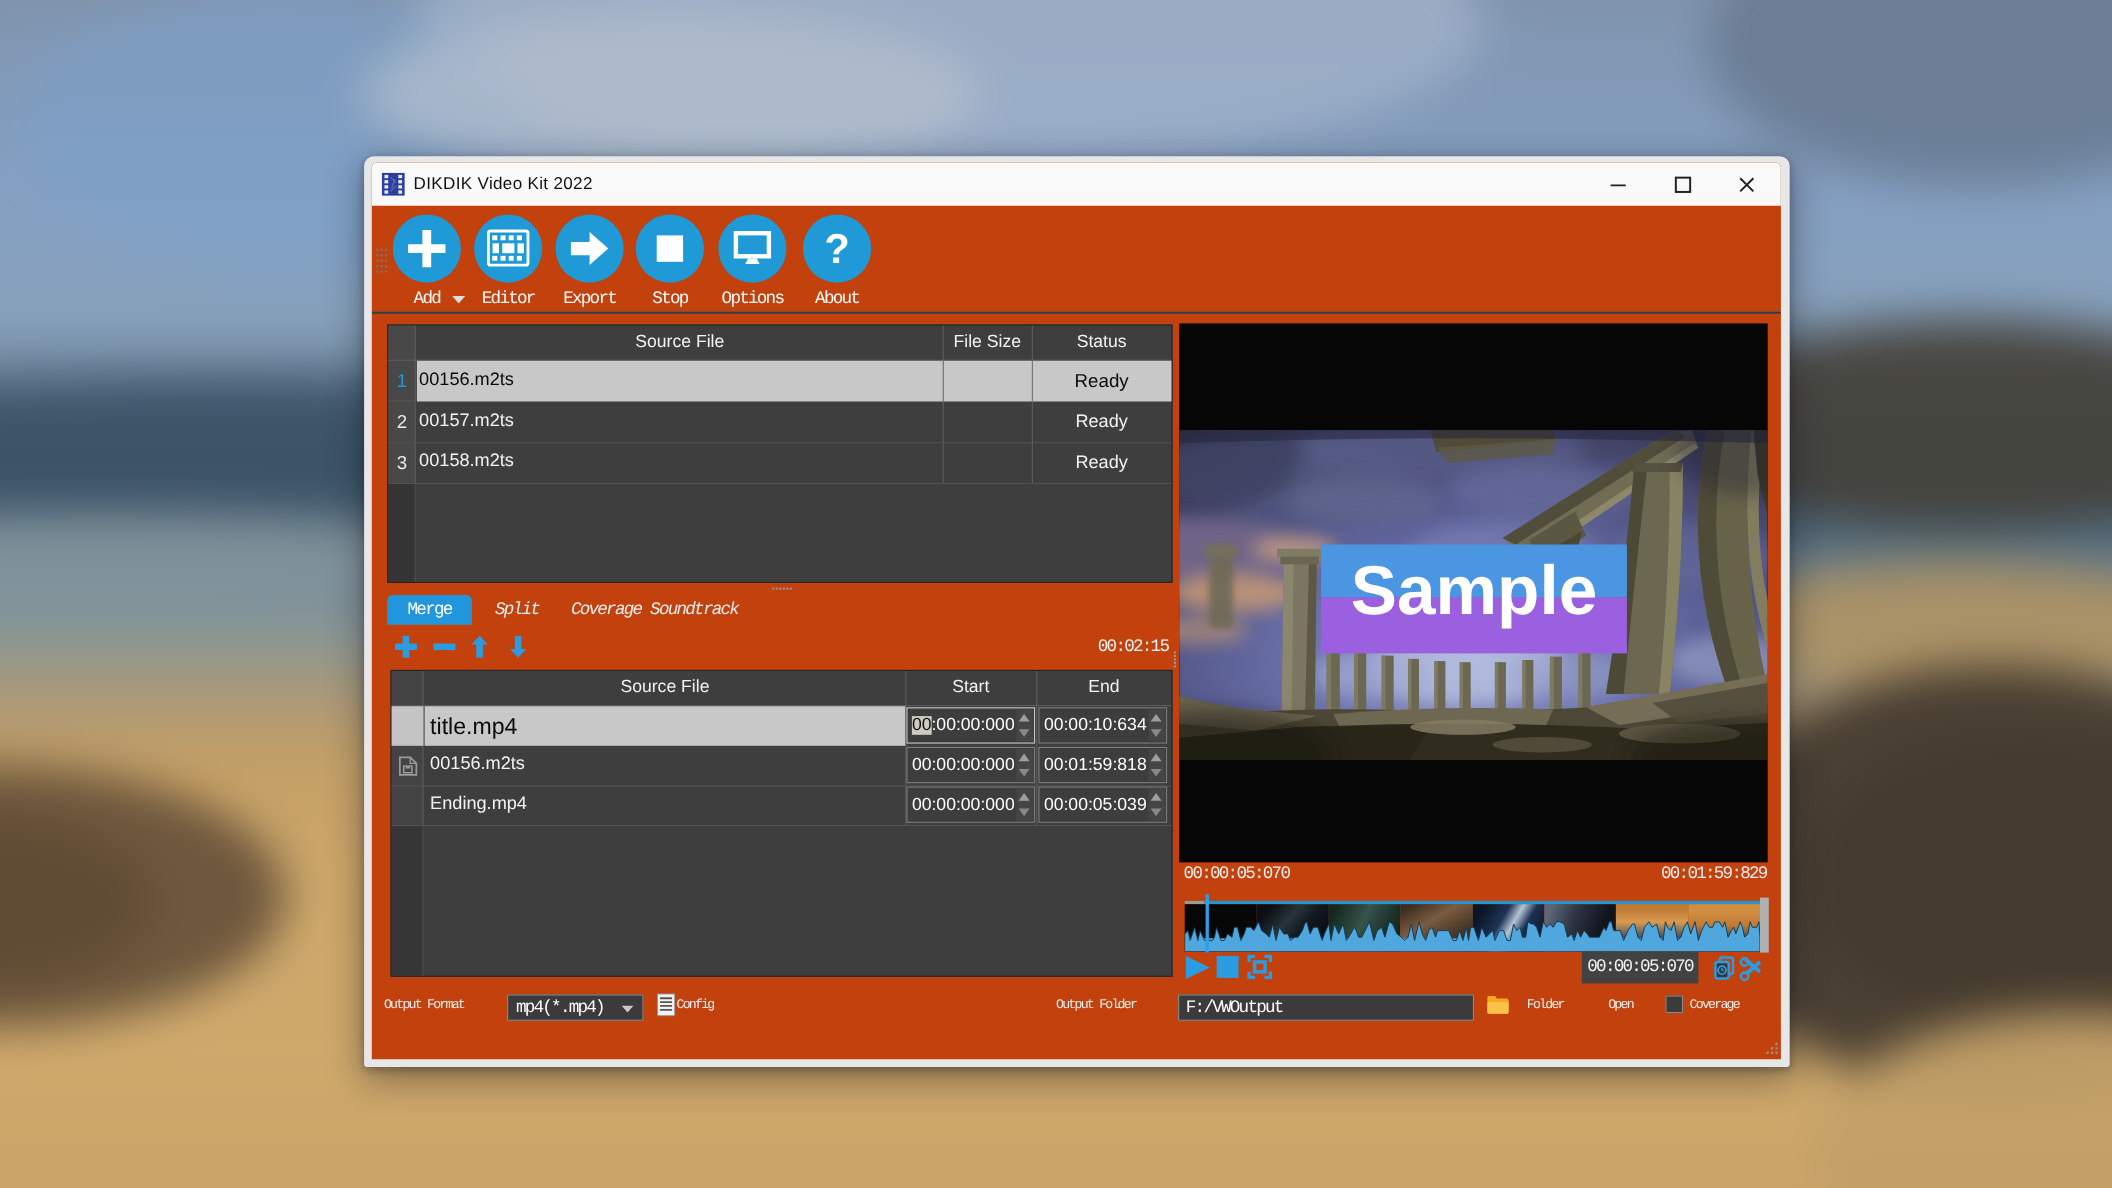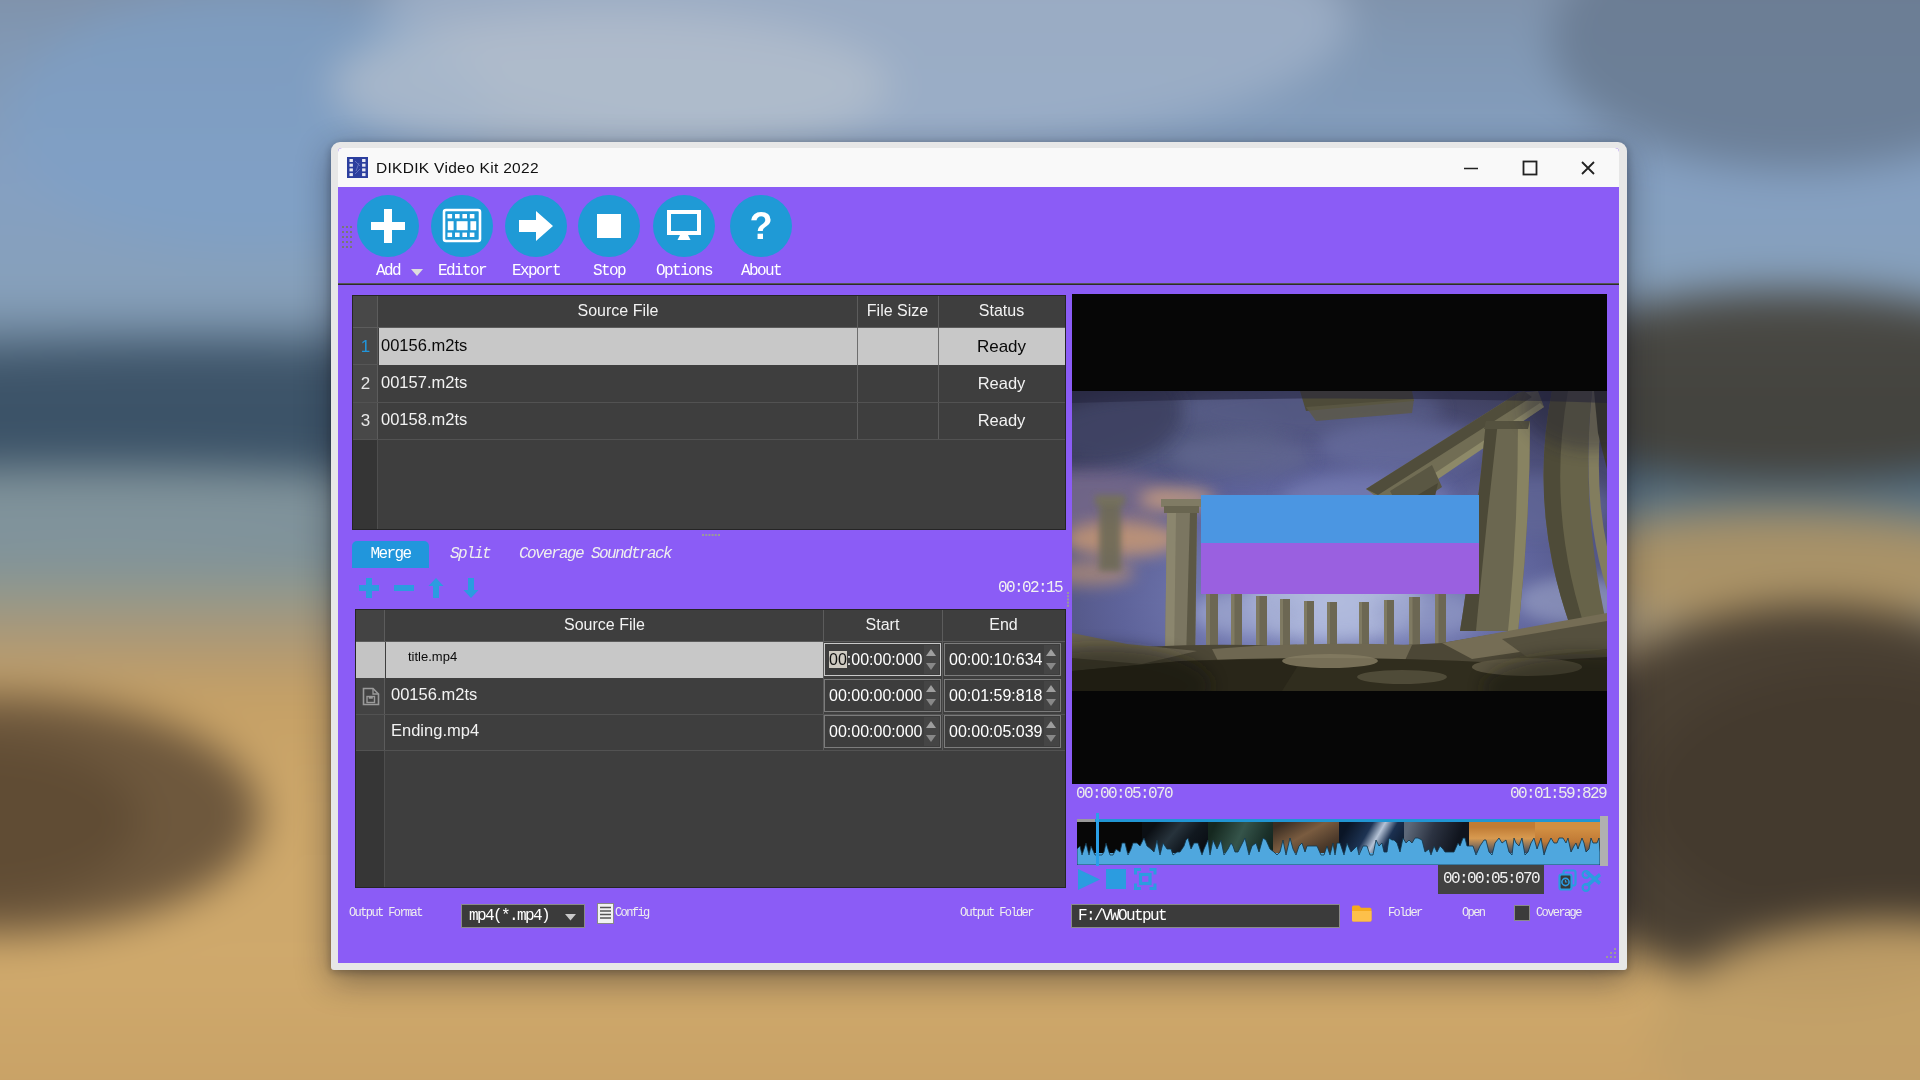--- a/index.html
+++ b/index.html
@@ -15,21 +15,21 @@
       #5d7488 34%, #425c70 37.5%, #3f5669 43%, #5d7687 47%,
       #7e929c 51%, #8f988f 54%, #ac9877 58%, #c5a066 63%,
       #cda76a 72%, #cfa96c 86%, #c7a065 100%);
   }
   .blob { position:absolute; border-radius:50%; }
 
   
   #win { position:absolute; left:331px; top:142px; width:1296px; height:828px;
     background:#e7e7e7; border-radius:9px 9px 3px 3px;
     box-shadow:0 10px 34px rgba(20,20,30,.45), 0 2px 8px rgba(20,20,30,.3); }
-  #content { position:absolute; left:7px; top:6px; width:1281px; height:815px; background:#8b5cf6; border-radius:4px 4px 0 0; overflow:hidden; }
+  #content { position:absolute; left:7px; top:6px; width:1281px; height:815px; background:#c2410c; border-radius:4px 4px 0 0; overflow:hidden; }
 
   
   #titlebar { position:absolute; left:0; top:0; width:100%; height:39px; background:#f9f9f9; border-radius:4px 4px 0 0;}
   #titletext { position:absolute; left:38px; top:11px; font-size:15.5px; color:#101010; letter-spacing:.3px;}
 
   
   .circ { position:absolute; width:62px; height:62px; border-radius:50%; background:#1f9ad6; top:47px; }
   .toollabel { position:absolute; top:114px; font-family:"Liberation Mono",monospace; font-size:16px; letter-spacing:-1.6px; color:#fff; text-align:center; width:96px; }
   #sep1 { position:absolute; left:0px; top:135px; width:100%; height:2px; background:#555; border-bottom:1px solid #2c2c2c;}
   #t1 { position:absolute; left:14px; top:147px; width:714px; height:235px; background:#3e3e3e; border:1px solid #252525; }
@@ -239,21 +239,21 @@
       <div style="position:absolute;left:0;top:140px;width:29px;height:137px;background:#363636;border-right:1px solid #4e4e4e;"></div>
       <div style="position:absolute;left:0;top:0;width:709px;height:32px;border-bottom:1px solid #5c5c5c;"></div>
       <div class="hdr" style="position:absolute;left:30px;top:6px;width:437px;text-align:center;">Source File</div>
       <div class="hdr" style="position:absolute;left:467px;top:6px;width:119px;text-align:center;">Start</div>
       <div class="hdr" style="position:absolute;left:586px;top:6px;width:123px;text-align:center;">End</div>
       <div class="vline" style="left:467px;top:0;height:140px;"></div>
       <div class="vline" style="left:586px;top:0;height:140px;"></div>
 
       <div style="position:absolute;left:30px;top:32px;width:437px;height:36px;background:#c8c8c8;"></div>
       <div style="position:absolute;left:0px;top:32px;width:29px;height:36px;background:#c4c4c4;"></div>
-      <div style="position:absolute;left:35px;top:39px;font-size:13px;color:#0a0a0a;margin-left:17px;">title.mp4</div>
+      <div style="position:absolute;left:35px;top:39px;font-size:21px;color:#0a0a0a;">title.mp4</div>
       <div class="spin" style="left:468px;top:33px;width:117px;border-color:#c9c9c9;">
         <span class="spintxt"><span style="background:#cfcbc2;color:#111;">00</span>:00:00:000</span>
         <span class="spinbtns">
             <span class="arr-up"></span>
             <span class="arr-dn"></span>
           </span>
       </div>
       <div class="spin" style="left:588px;top:33px;width:117px;">
         <span class="spintxt">00:00:10:634</span>
         <span class="spinbtns">
@@ -424,20 +424,21 @@
 
           <path d="M0 0 L535 0 L535 12 Q267 3 0 12 Z" fill="#20203a" opacity=".5"></path>
           <ellipse cx="20" cy="20" rx="90" ry="55" fill="#252540" opacity=".4" filter="url(#bl)"></ellipse>
           <ellipse cx="520" cy="15" rx="70" ry="45" fill="#1c1c30" opacity=".35" filter="url(#bl)"></ellipse>
           <ellipse cx="30" cy="295" rx="110" ry="40" fill="#16130d" opacity=".5" filter="url(#bl)"></ellipse>
           <ellipse cx="510" cy="298" rx="100" ry="35" fill="#16130d" opacity=".45" filter="url(#bl)"></ellipse>
         </svg>
         <div id="sampleRect">
           <div class="top"></div>
             <div class="bot"></div>
+          <div class="txt">Sample</div>
         </div>
       </div>
     </div>
     <div class="tstamp" style="left:738px;">00:00:05:070</div>
     <div class="tstamp" style="left:1172px;">00:01:59:829</div>
 
     <div id="strip">
       <div style="position:absolute;left:0;top:0;width:18px;height:3px;background:#9a9a9a;"></div>
       <div style="position:absolute;left:18px;top:0;width:505px;height:3px;background:#2196d3;"></div>
       <div style="position:absolute;left:0;top:3px;width:523px;height:43px;display:flex;">

